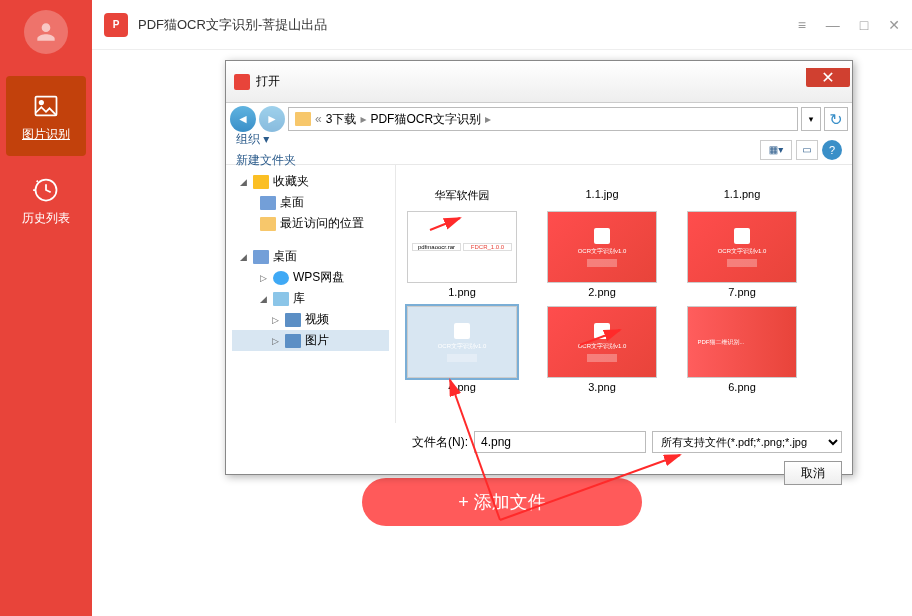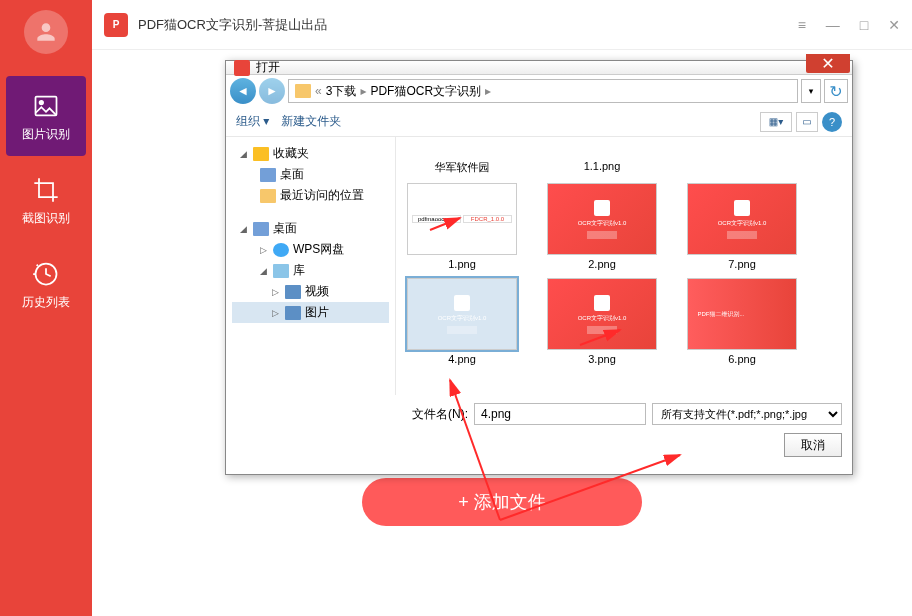--- a/index.html
+++ b/index.html
@@ -2,51 +2,51 @@
 <html><head>
   <meta charset="utf-8">
   <style>
     * { margin: 0; padding: 0; box-sizing: border-box; font-family: "Microsoft YaHei", Arial, sans-serif; }
     body { width: 912px; height: 616px; overflow: hidden; background: #fff; position: relative; }
     
     .sidebar { position: absolute; left: 0; top: 0; width: 92px; height: 616px; background: #e8443a; display: flex; flex-direction: column; align-items: center; padding-top: 10px; }
     .avatar { width: 44px; height: 44px; background: rgba(255,255,255,0.25); border-radius: 50%; margin-bottom: 20px; display: flex; align-items: center; justify-content: center; }
     .avatar svg { width: 26px; height: 26px; fill: rgba(255,255,255,0.6); }
     .sidebar-item { width: 80px; height: 80px; display: flex; flex-direction: column; align-items: center; justify-content: center; color: #fff; font-size: 12px; cursor: pointer; border-radius: 4px; margin: 2px 0; }
-    .sidebar-item.active { background: #701a75; }
+    .sidebar-item.active { background: #c2410c; text-decoration: underline; }
     .sidebar-item .icon { width: 32px; height: 32px; margin-bottom: 4px; display: flex; align-items: center; justify-content: center; }
     .sidebar-item .icon svg { width: 28px; height: 28px; fill: none; stroke: #fff; stroke-width: 1.5; }
     
     .header { position: absolute; left: 92px; top: 0; right: 0; height: 50px; border-bottom: 1px solid #eee; display: flex; align-items: center; padding: 0 12px; }
     .app-logo { width: 24px; height: 24px; background: #e8443a; border-radius: 4px; margin-right: 10px; display: flex; align-items: center; justify-content: center; color: #fff; font-size: 10px; font-weight: bold; }
     .header-title { font-size: 13px; color: #333; flex: 1; }
     .window-controls { display: flex; gap: 20px; color: #999; }
     .window-controls span { cursor: pointer; font-size: 14px; }
     
     .main { position: absolute; left: 92px; top: 50px; right: 0; bottom: 0; background: #fff; }
     
     .add-button { position: absolute; left: 50%; transform: translateX(-50%); bottom: 90px; width: 280px; height: 48px; background: #ff5a5a; color: #fff; border-radius: 24px; display: flex; align-items: center; justify-content: center; font-size: 18px; cursor: pointer; }
     
     .dialog { position: absolute; left: 225px; top: 60px; width: 628px; height: 415px; background: #fff; border: 1px solid #888; box-shadow: 2px 2px 8px rgba(0,0,0,0.3); }
-    .dialog-titlebar { height: 14px; background: linear-gradient(#fff, #eee); border-bottom: 1px solid #ccc; display: flex; align-items: center; padding-left: 8px; }
+    .dialog-titlebar { height: 42px; background: linear-gradient(#fff, #eee); border-bottom: 1px solid #ccc; display: flex; align-items: center; padding-left: 8px; }
     .dialog-titlebar .icon-mini { width: 16px; height: 16px; background: #e8443a; border-radius: 2px; margin-right: 6px; }
     .dialog-title { font-size: 12px; flex: 1; }
     .dialog-close { width: 44px; height: 19px; background: #d04030; color: #fff; display: flex; align-items: center; justify-content: center; margin-right: 2px; margin-top: -9px; border-radius: 0 0 2px 2px; cursor: pointer; }
     
     .nav-bar { height: 32px; display: flex; align-items: center; padding: 2px 4px; gap: 3px; }
     .nav-btn { width: 26px; height: 26px; background: linear-gradient(#5fb3e0, #3a8fc8); border-radius: 50%; display: flex; align-items: center; justify-content: center; color: #fff; cursor: pointer; font-size: 12px; }
     .breadcrumb { flex: 1; height: 24px; border: 1px solid #bbb; background: #fff; display: flex; align-items: center; padding: 0 6px; font-size: 12px; gap: 4px; }
     .breadcrumb .folder-ico { width: 16px; height: 14px; background: #f7c76b; border-radius: 1px; }
     .breadcrumb span.sep { color: #888; }
     .bc-drop { width: 20px; height: 24px; border: 1px solid #bbb; display: flex; align-items: center; justify-content: center; background: #fff; cursor: pointer; font-size: 9px; }
     .refresh-btn { width: 24px; height: 24px; border: 1px solid #bbb; display: flex; align-items: center; justify-content: center; cursor: pointer; color: #3a8fc8; }
     .search-box { width: 184px; height: 24px; border: 1px solid #bbb; padding: 0 6px; font-size: 12px; font-style: italic; color: #999; }
     
     .toolbar { height: 30px; display: flex; align-items: center; padding: 0 10px; font-size: 12px; color: #2b5b8b; border-bottom: 1px solid #e8e8e8; }
-    .toolbar .left-tools { display: flex; gap: 12px; }
+    .toolbar .left-tools { display: flex; gap: 4px; flex-direction: column; }
     .toolbar .org { cursor: pointer; }
     .toolbar .right-tools { margin-left: auto; display: flex; gap: 4px; align-items: center; }
     .view-btn { width: 32px; height: 20px; border: 1px solid #ccc; background: #fff; cursor: pointer; display: flex; align-items: center; justify-content: center; font-size: 10px; }
     .help-btn { width: 20px; height: 20px; border-radius: 50%; background: #3a8fc8; color: #fff; display: flex; align-items: center; justify-content: center; font-size: 11px; cursor: pointer; }
     
     .dialog-body { display: flex; height: 258px; }
     .tree { width: 170px; border-right: 1px solid #e8e8e8; padding: 6px; font-size: 12px; overflow: hidden; }
     .tree-item { display: flex; align-items: center; padding: 2px 0 2px 8px; gap: 4px; cursor: pointer; white-space: nowrap; }
     .tree-item.indent1 { padding-left: 28px; }
     .tree-item.indent2 { padding-left: 40px; }
@@ -102,28 +102,20 @@
           <rect x="3" y="4" width="18" height="16" rx="1"></rect>
           <circle cx="8" cy="9" r="1.5" fill="#fff"></circle>
           <path d="M3 18l5-5 4 4 3-3 6 6"></path>
         </svg>
       </div>
     <span>图片识别</span>
   </div>
   <div class="sidebar-item">
     <div class="icon">
         <svg viewBox="0 0 24 24">
-          <path d="M6 2v16h16M18 22V6H2"></path>
-        </svg>
-      </div>
-    <span>截图识别</span>
-  </div>
-  <div class="sidebar-item">
-    <div class="icon">
-        <svg viewBox="0 0 24 24">
           <circle cx="12" cy="12" r="9"></circle>
           <path d="M12 7v5l4 2M3 12H1M5 5l-1-1"></path>
         </svg>
       </div>
     <span>历史列表</span>
   </div>
 </div>
 
 <div class="header">
   <div class="app-logo">P</div>
@@ -211,20 +203,24 @@
           <span class="tree-exp">▷</span>
           <div class="tree-ico media"></div>
           <span>图片</span>
         </div>
     </div>
     <div class="files">
       <div class="files-row">
         <div class="file-item">
             <div class="thumb-label-only"></div>
             <div class="file-name">华军软件园</div>
+          </div>
+        <div class="file-item">
+            <div class="thumb-label-only"></div>
+            <div class="file-name">1.1.jpg</div>
           </div>
         <div class="file-item">
             <div class="thumb-label-only"></div>
             <div class="file-name">1.1.png</div>
           </div>
       </div>
       <div class="files-row">
         <div class="file-item">
           <div class="thumb mixed">
               <div class="mixed-half">pdfmaoocr.rar</div>

